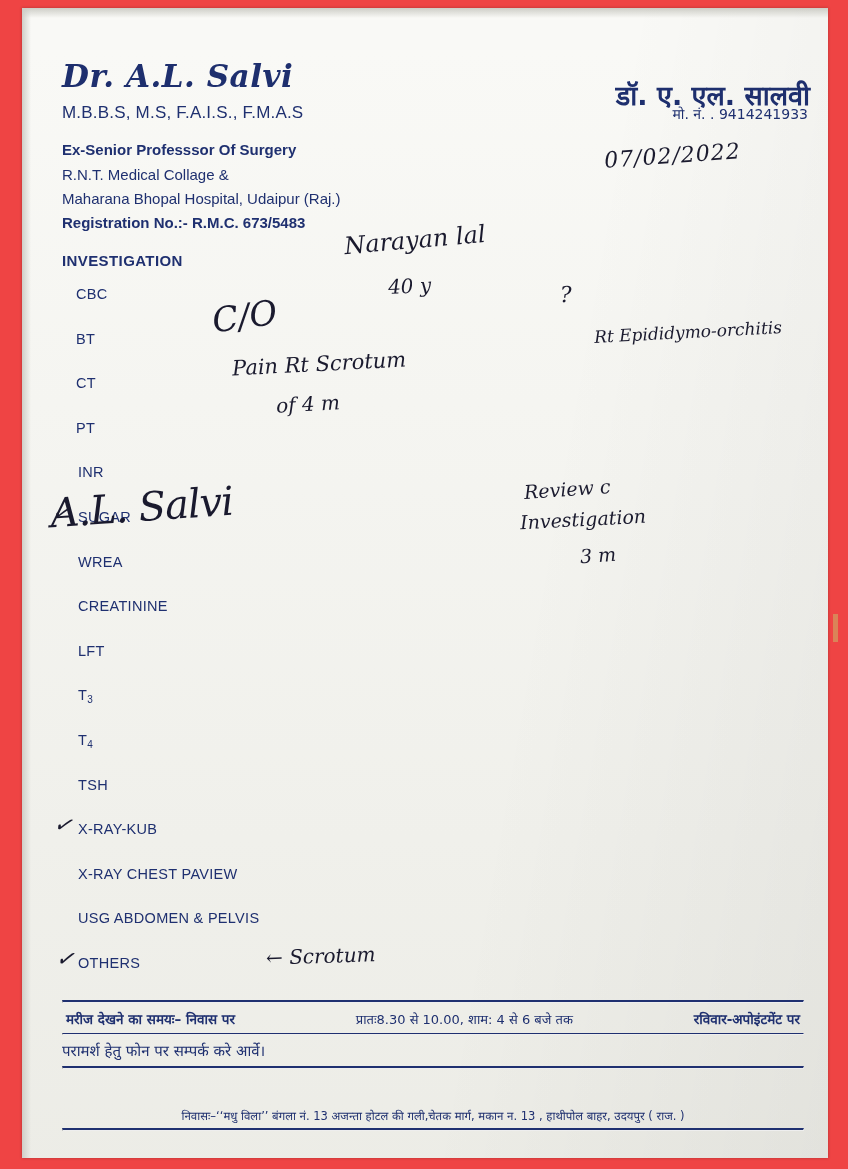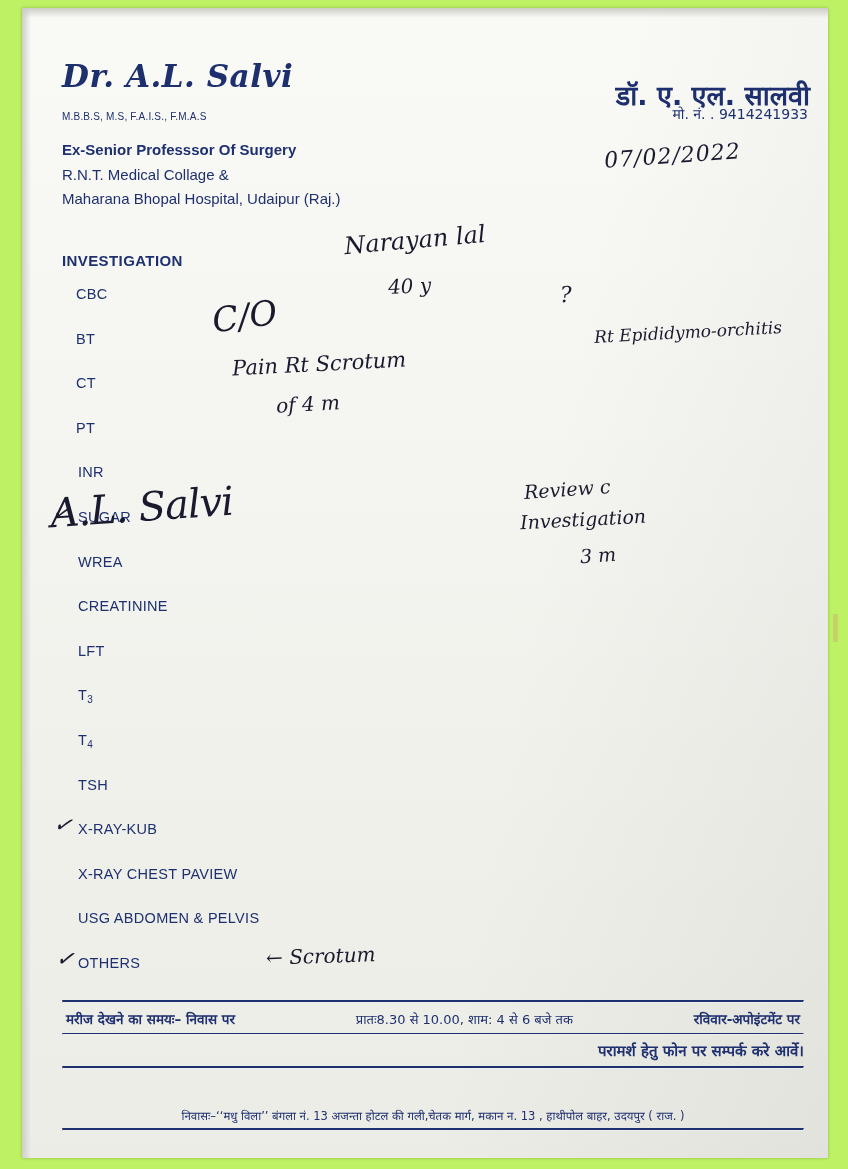--- a/index.html
+++ b/index.html
@@ -7,21 +7,21 @@
     padding: 0;
     background: #d8d8d4;
   }
   body {
     font-family: "Liberation Sans", sans-serif;
   }
   .page {
     position: relative;
     width: 848px;
     height: 1169px;
-    background: #bef264;
+    background: #ef4444;
     overflow: hidden;
   }
   
   .sheet {
     position: absolute;
     left: 22px;
     top: 8px;
     width: 806px;
     height: 1150px;
     background: #f4f4ee;
@@ -80,22 +80,22 @@
     top: 104px;
     font-family: "DejaVu Sans", sans-serif;
     font-weight: normal;
     font-size: 14px;
     color: #1f3070;
     white-space: nowrap;
   }
   .qual {
     position: absolute;
     left: 62px;
-    top: 111px;
-    font-size: 10px;
+    top: 103px;
+    font-size: 17px;
     color: #1f3070;
     letter-spacing: 0.2px;
   }
   .desig {
     position: absolute;
     left: 62px;
     top: 141px;
     font-size: 15px;
     font-weight: bold;
     color: #1f3070;
@@ -266,24 +266,24 @@
     font-size: 13.5px;
     font-weight: bold;
     color: #1f3070;
     padding: 7px 4px 5px 4px;
   }
   .footer-row1 .timing {
     font-weight: normal;
     font-size: 13px;
   }
   .footer-row2 {
-    text-align: right;
-    font-family: "DejaVu Sans", sans-serif;
-    font-size: 15px;
-    font-weight: bold;
+    text-align: left;
+    font-family: "DejaVu Sans", sans-serif;
+    font-size: 15px;
+    font-weight: normal;
     color: #1f3070;
     padding: 5px 0 6px 0;
   }
   .footer-row3 {
     text-align: center;
     font-family: "DejaVu Sans", sans-serif;
     font-size: 11.5px;
     color: #1f3070;
     padding: 6px 0 5px 0;
     margin-top: 33px;
@@ -307,20 +307,21 @@
   <div class="edge-top"></div>
   <div class="corner-mark"></div>
 
   <div class="doc-title-en">Dr. A.L. Salvi</div>
   <div class="doc-title-hi">डॉ. ए. एल. सालवी</div>
   <div class="mobile">मो. नं. . 9414241933</div>
   <div class="qual">M.B.B.S, M.S, F.A.I.S., F.M.A.S</div>
   <div class="desig">Ex-Senior Professsor Of Surgery</div>
   <div class="addr1">R.N.T. Medical Collage &amp;</div>
   <div class="addr2">Maharana Bhopal Hospital, Udaipur (Raj.)</div>
+  <div class="reg">Registration No.:- R.M.C. 673/5483</div>
 
   <div class="invest-heading">INVESTIGATION</div>
   <div class="invest-list">
     <div class="invest-item">CBC</div>
     <div class="invest-item">BT</div>
     <div class="invest-item">CT</div>
     <div class="invest-item">PT</div>
     <div class="invest-item indent">INR</div>
     <div class="invest-item indent">SUGAR</div>
     <div class="invest-item indent">WREA</div>

